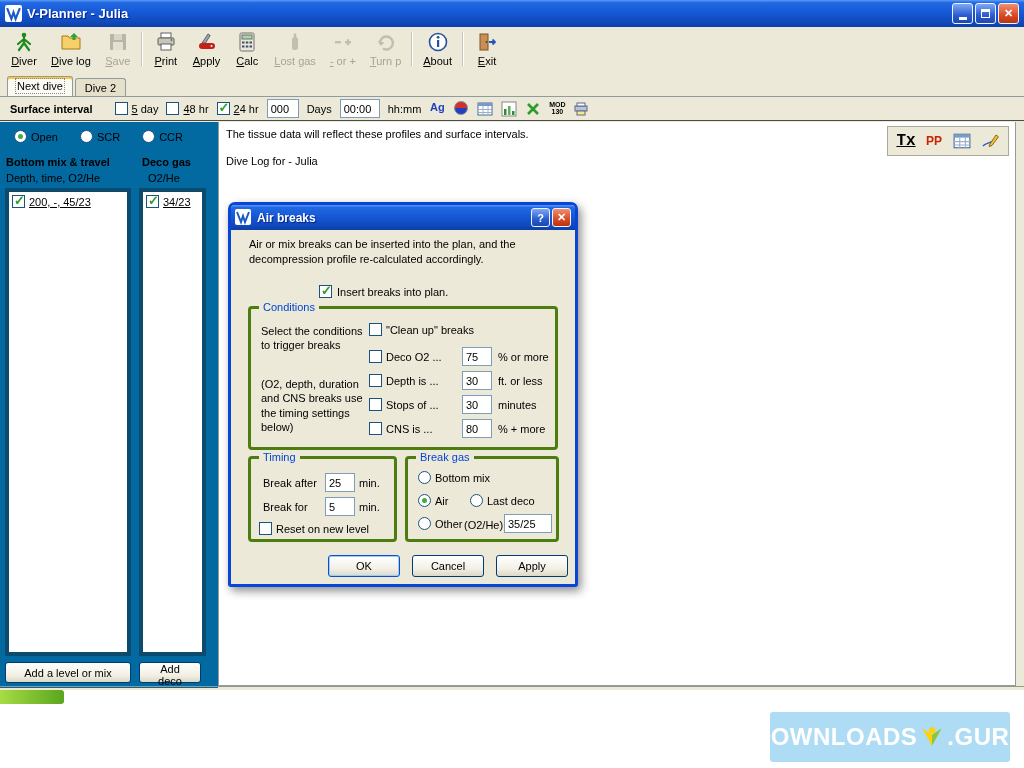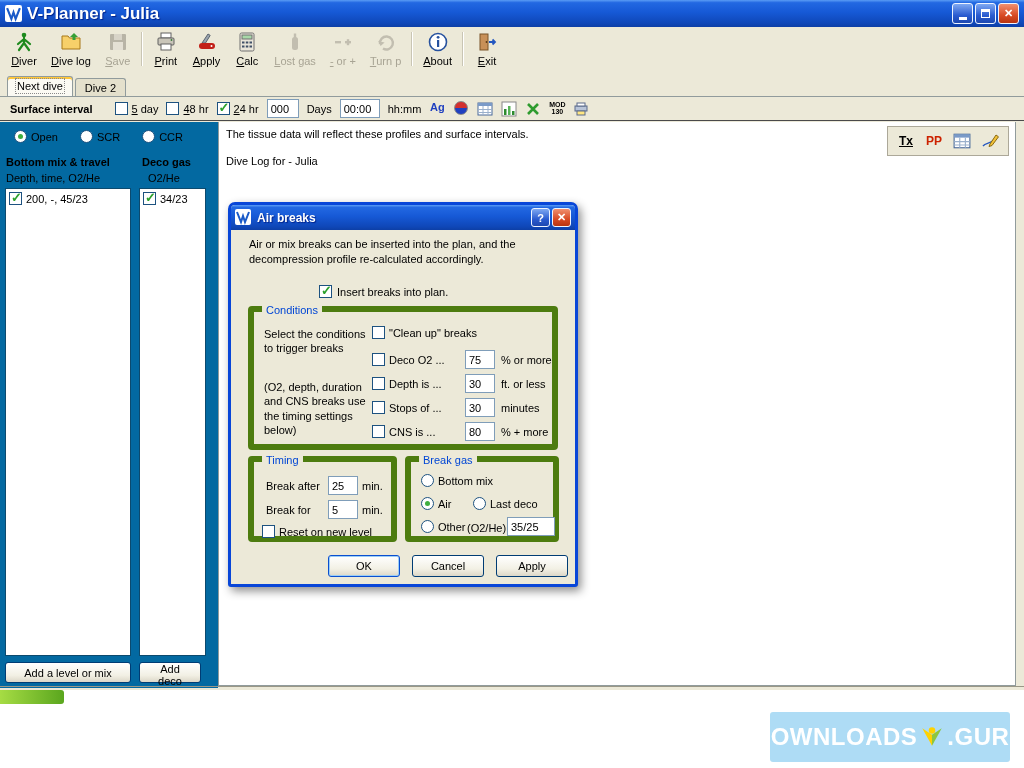--- a/index.html
+++ b/index.html
@@ -8,21 +8,21 @@
          background:#fff; position:relative; overflow:hidden; }
   .screen { position:absolute; left:0; top:0; width:1024px; height:768px; background:#fff; }
 
   
   .window { position:absolute; left:0; top:0; width:1024px; height:690px; background:#ece9d8; }
 
   .titlebar { position:absolute; left:0; top:0; right:0; height:27px;
     background:linear-gradient(to bottom,#5a9cf5 0%, #2268e2 10%, #1659d6 45%, #0f47b8 86%, #0d3fa6 100%);
     display:flex; align-items:center; padding:0 5px; }
   .app-icon { width:17px; height:17px; flex:none; }
-  .title-text { color:#fff; font-weight:bold; font-size:17px; margin-left:5px; flex:1;
+  .title-text { color:#fff; font-weight:bold; font-size:13px; margin-left:5px; flex:1;
     text-shadow:1px 1px 1px #00228a; white-space:nowrap; }
   .win-btn { width:21px; height:21px; border:1px solid #eef4ff; border-radius:3px; margin-left:2px;
     display:flex; align-items:center; justify-content:center; color:#fff; font-size:11px; font-weight:bold; }
   .win-btn.minb,.win-btn.maxb { background:linear-gradient(to bottom,#7fa9f2,#2a5bd0 60%,#1d48b0); }
   .win-btn.closeb { background:linear-gradient(to bottom,#f09070,#d84a24 60%,#b83410); }
   .min-glyph { width:8px; height:3px; background:#fff; margin-top:9px; }
   .max-glyph { width:9px; height:9px; border:1px solid #fff; border-top-width:3px; }
 
   
   .toolbar { position:absolute; top:27px; left:0; right:0; height:44px; background:#ece9d8;
@@ -71,54 +71,54 @@
     background:linear-gradient(to bottom,#ffffff,#f2f0e4 65%,#dcd7c8); 
     font:11px "Liberation Sans",sans-serif; height:22px; padding:0 8px; text-align:center; }
   .btn.default { border-color:#0a4fd0; box-shadow:inset 0 0 0 1px #9ccef5; }
 
   
   .leftpanel { position:absolute; left:0; top:122px; width:218px; height:566px; background:#0369a1; }
   .mode-row { position:absolute; left:14px; top:8px; display:flex; gap:22px; align-items:center; }
   .mode { display:flex; gap:4px; align-items:center; }
   .col-head { position:absolute; font-weight:bold; font-size:11px; white-space:nowrap; }
   .col-sub { position:absolute; font-size:11px; white-space:nowrap; }
-  .listbox { position:absolute; background:#fff; border:1px solid #0c4a6e; overflow:hidden; }
+  .listbox { position:absolute; background:#fff; border:4px solid #0c4a6e; overflow:hidden;text-decoration:underline; }
   .list-item { display:flex; align-items:center; gap:4px; padding:3px 3px; }
   .panel-btn { position:absolute; height:21px; }
 
   
   .mainarea { position:absolute; left:218px; top:122px; width:798px; height:564px;
     background:#fff; border:1px solid #919b9c; border-top:none; }
   .info-text { position:absolute; left:7px; top:6px; }
   .log-title { position:absolute; left:7px; top:33px; }
   .viewbox { position:absolute; right:6px; top:4px; height:30px; border:1px solid #aca899;
     background:#ece9d8; display:flex; align-items:center; gap:8px; padding:0 8px; }
   .viewbox .vic { width:20px; height:20px; display:flex; align-items:center; justify-content:center; }
-  .tx-ic { font-weight:bold; font-size:12px; text-decoration:underline; }
+  .tx-ic { font-weight:bold; font-size:16px; text-decoration:underline;font-family:Liberation Mono, monospace; }
   .pp-ic { font-weight:bold; font-size:12px; color:#cc2200; }
 
   .window-bottom { position:absolute; left:0; top:686px; width:1024px; height:1px; background:#9a9787; }
 
   
   .dialog { position:absolute; left:228px; top:202px; width:350px; height:385px;
     background:#ece9d8; border:3px solid #0846d8; border-radius:7px 7px 3px 3px;
     box-shadow:3px 4px 10px rgba(0,0,0,.45); z-index:50; overflow:hidden; }
   .dlg-title { height:25px; background:linear-gradient(to bottom,#5a9cf5 0%, #2268e2 10%, #1659d6 45%, #0f47b8 86%, #0d3fa6 100%);
     display:flex; align-items:center; padding:0 4px; }
   .dlg-title-text { color:#fff; font-weight:bold; font-size:12px; margin-left:5px; flex:1;
     text-shadow:1px 1px 1px #00228a; }
   .dlg-btn { width:19px; height:19px; border:1px solid #eef4ff; border-radius:3px; margin-left:2px;
     display:flex; align-items:center; justify-content:center; color:#fff; font-size:11px; font-weight:bold; }
   .dlg-btn.help { background:linear-gradient(to bottom,#7fa9f2,#2a5bd0 60%,#1d48b0); }
   .dlg-btn.close { background:linear-gradient(to bottom,#f09070,#d84a24 60%,#b83410); }
   .dlg-body { position:relative; width:100%; height:423px; }
   .dlg-desc { position:absolute; left:18px; top:7px; width:318px; line-height:1.35; }
   .insert-row { position:absolute; left:88px; top:55px; display:flex; align-items:center; gap:5px; }
 
-  .groupbox { position:absolute; border:6px solid #4d7c0f; border-radius:4px; }
+  .groupbox { position:absolute; border:3px solid #4d7c0f; border-radius:4px; }
   .g-cap { position:absolute; top:-8px; left:8px; background:#ece9d8; padding:0 4px; color:#0046d5; }
 
   .gb-cond { left:17px; top:76px; width:310px; height:144px; }
   .cond-hint1 { position:absolute; left:10px; top:15px; width:102px; line-height:1.3; }
   .cond-hint2 { position:absolute; left:10px; top:68px; width:108px; line-height:1.3; }
   .cond-row { position:absolute; left:118px; display:flex; align-items:center; gap:4px; width:188px; }
   .cond-label { width:72px; white-space:nowrap; }
   .cond-row.no-input .cond-label { width:auto; }
   .cond-input { width:30px; }
   .cond-suffix { margin-left:2px; white-space:nowrap; }

